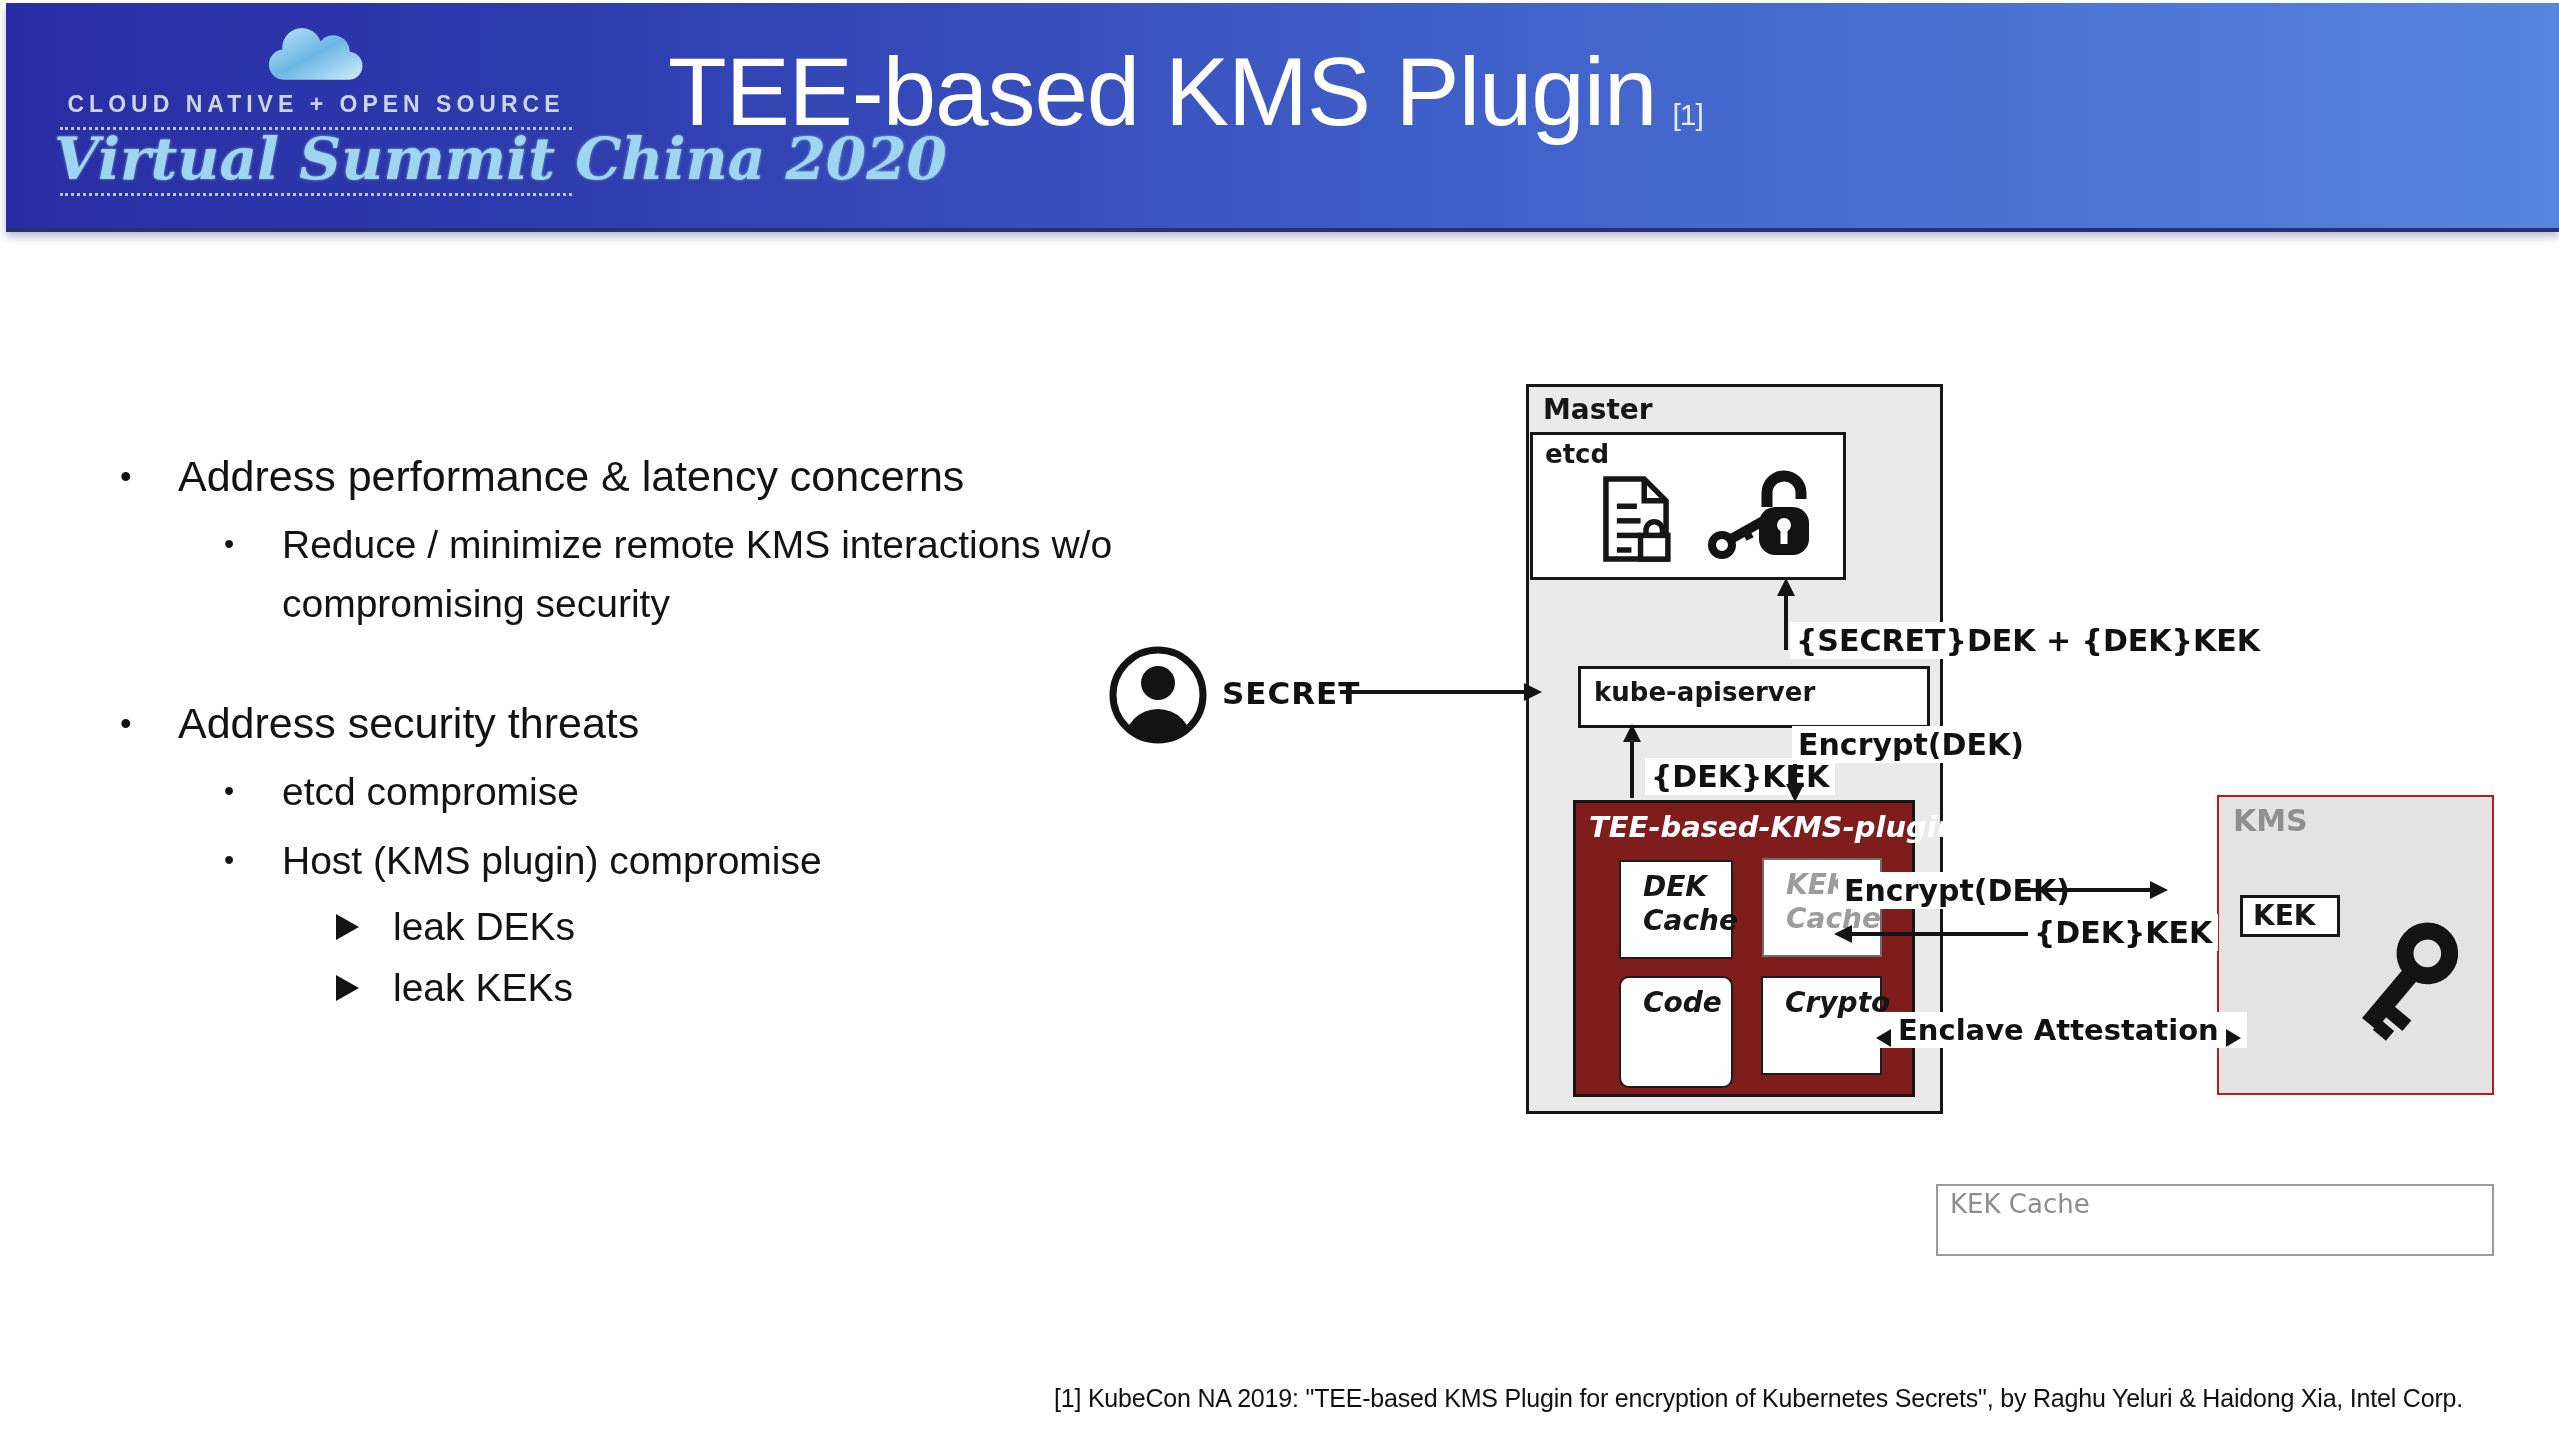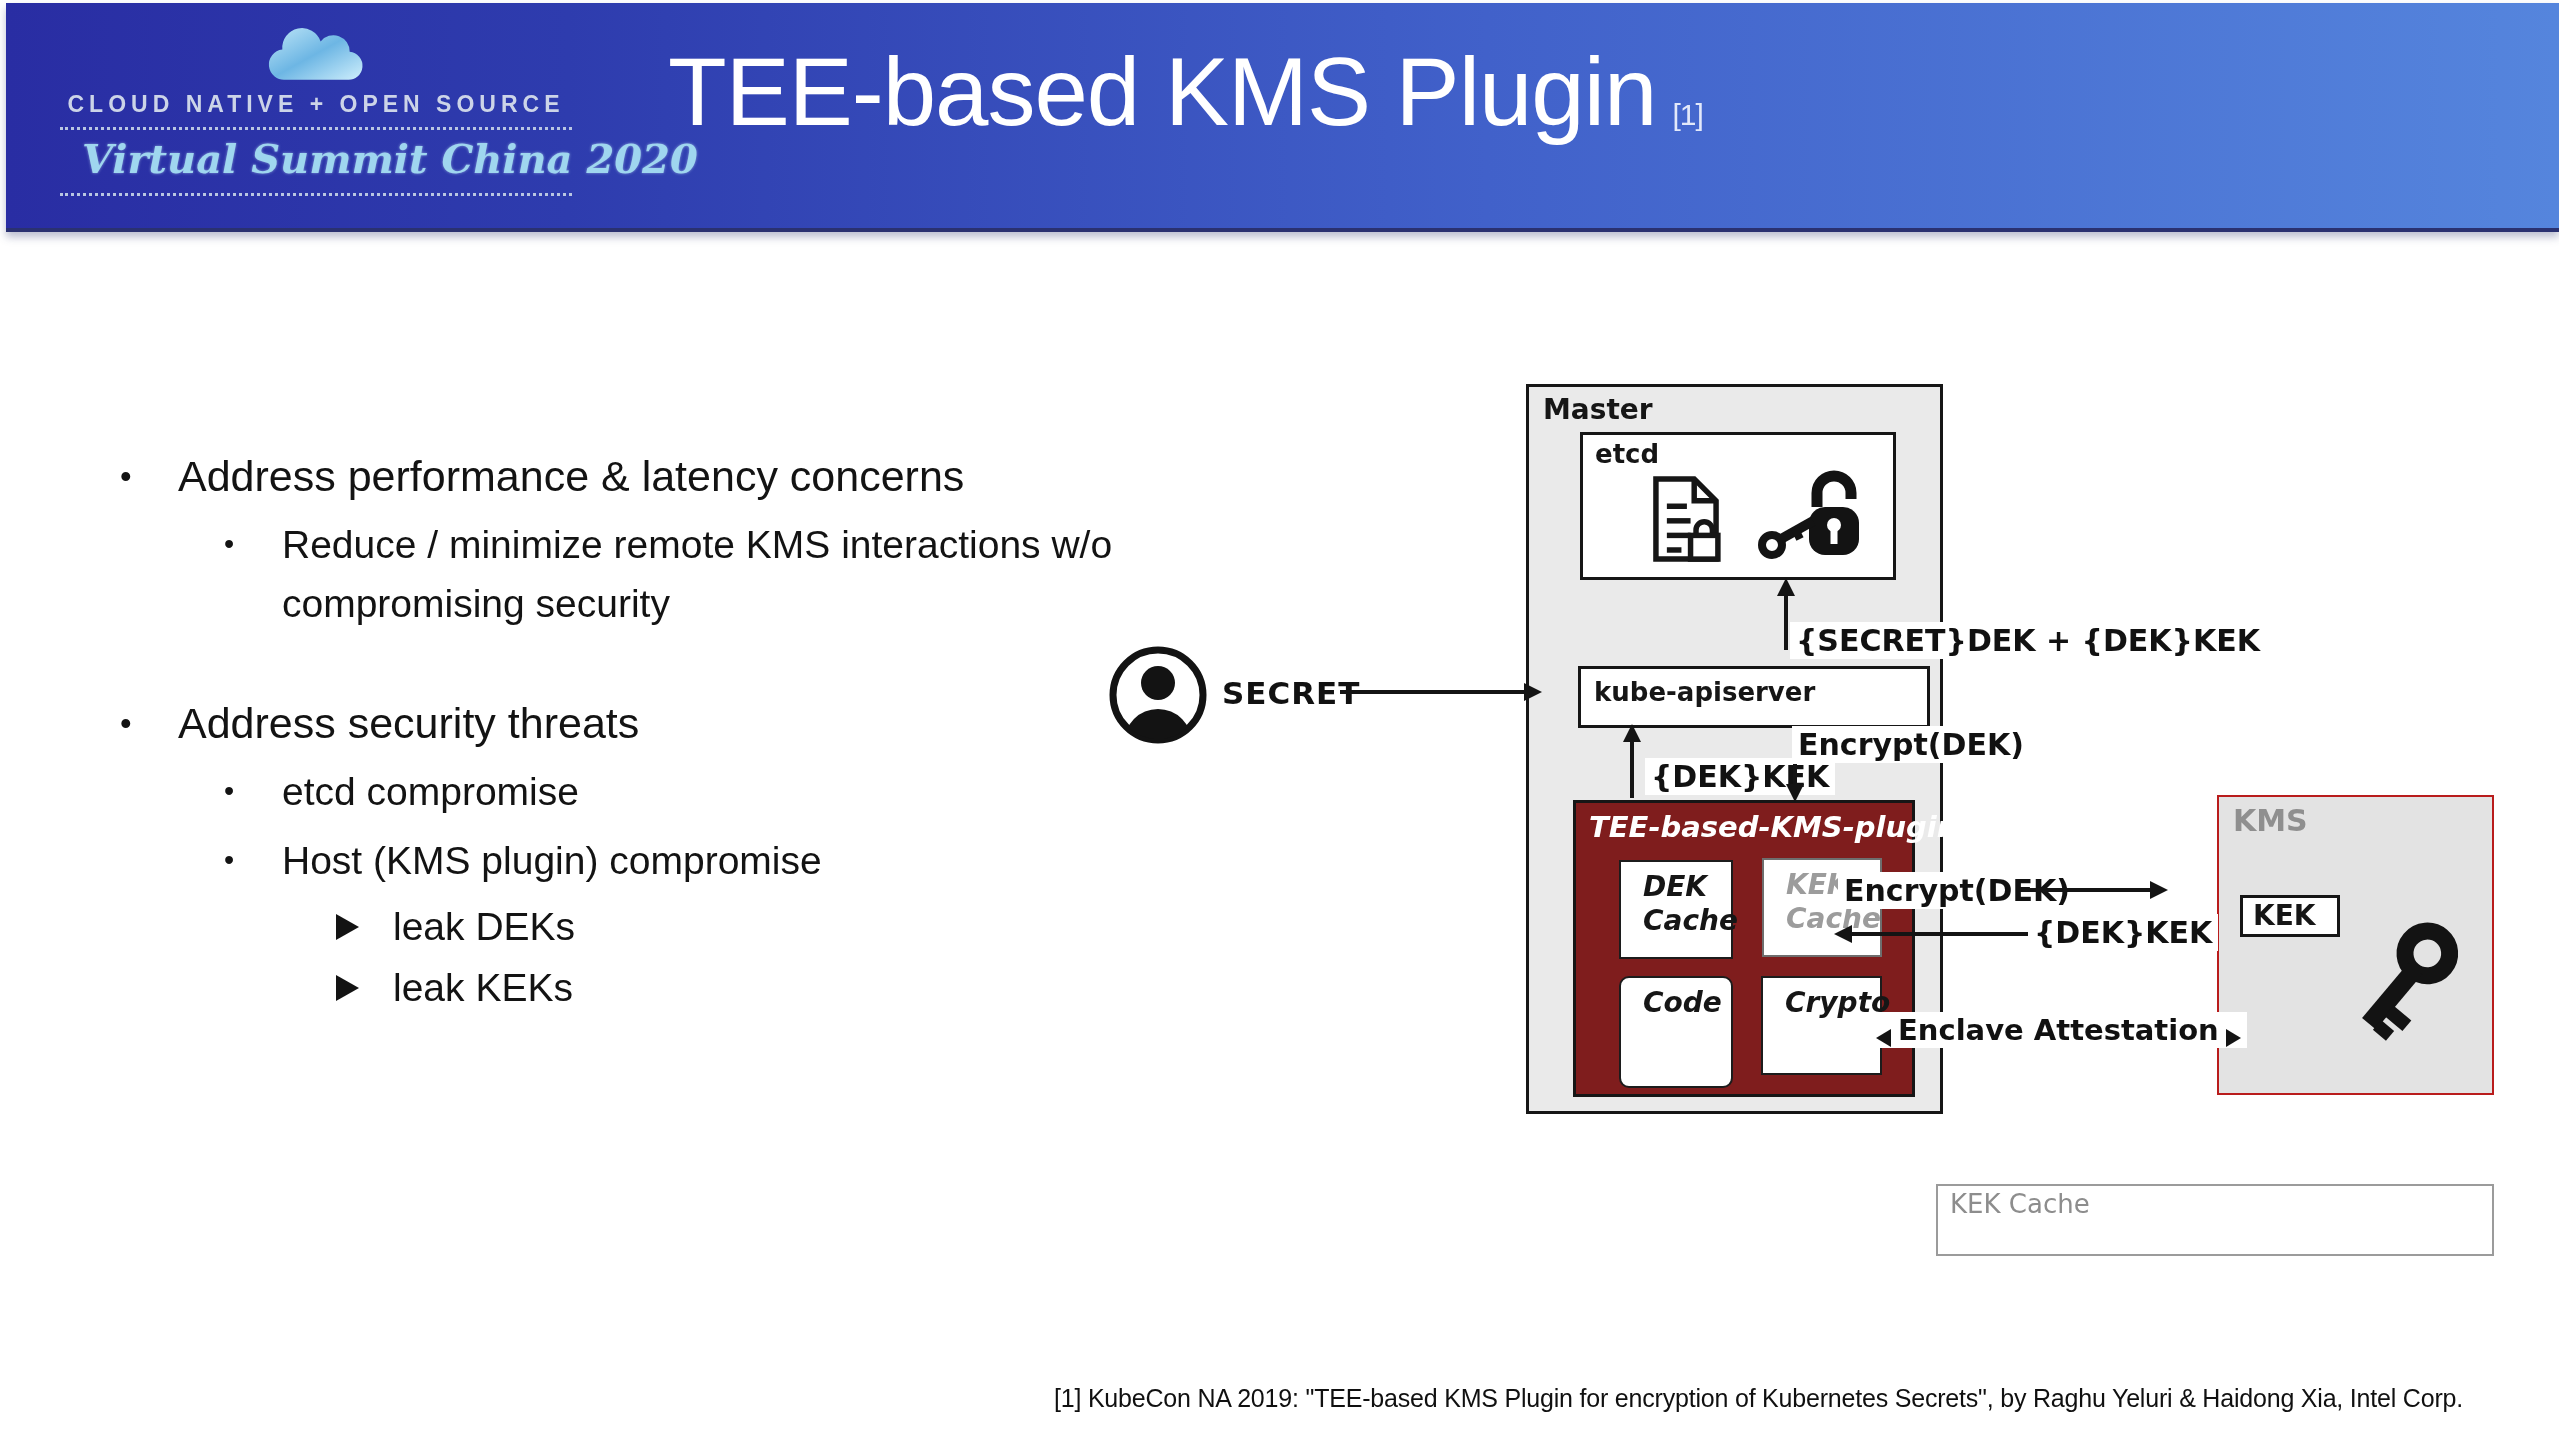--- a/index.html
+++ b/index.html
@@ -10,22 +10,22 @@
   
   .header { position:absolute; left:6px; top:3px; right:0; height:229px;
             background:linear-gradient(90deg,#292da3 0%, #2e3cae 22%, #4161ca 58%, #5585dd 100%);
             border-bottom:4px solid #2a3170; box-shadow:0 5px 8px rgba(60,70,120,.35); }
   .logo { position:absolute; left:48px; top:14px; width:524px; text-align:center; }
   .logo-cloud { width:118px; height:72px; display:block; margin:0 auto 2px auto; }
   .logo-line1 { font-size:23px; font-weight:600; letter-spacing:5px; color:#ccd4e8;
                 white-space:nowrap; }
   .logo-dots { border-top:3px dotted #b9c6e2; margin:9px 6px 4px 6px; height:0; }
   .logo-line2 { font-family:"DejaVu Serif", serif; font-style:italic; font-weight:700;
-                font-size:40px; color:#9fd6ef; white-space:nowrap; line-height:50px;
-                text-shadow:0 0 3px rgba(210,245,255,.55);margin-left:28px; }
+                font-size:58px; color:#9fd6ef; white-space:nowrap; line-height:50px;
+                text-shadow:0 0 3px rgba(210,245,255,.55); }
   .slide-title { position:absolute; left:662px; top:34px; color:#ffffff;
                  font-size:96px; font-weight:300; letter-spacing:-1px; white-space:nowrap; }
   .title-ref { font-size:30px; font-weight:400; color:#e3e9fa; margin-left:16px; }
 
   
   .bullets { position:absolute; left:112px; top:448px; width:1080px; color:#131313; }
   .row { display:flex; align-items:flex-start; }
   .l1 { font-size:43px; line-height:57px; }
   .l1 .mk { width:66px; font-size:33px; line-height:57px; padding-left:8px; flex:none; }
   .l2 { font-size:39px; line-height:59px; margin-left:112px; margin-top:10px; }
@@ -35,21 +35,21 @@
   .prewrap { white-space:pre-line; }
   .tri-bullet { flex:none; width:0; height:0; margin:11px 34px 0 0;
                 border-left:23px solid #131313;
                 border-top:13px solid transparent; border-bottom:13px solid transparent; }
 
   
   .dbox { position:absolute;margin-left:48px; }
   .master   { left:1478px; top:384px; width:417px; height:730px; background:#eaeaea; border:3px solid #161616; }
   .box-label{ font-family:"DejaVu Sans", sans-serif; font-weight:700; color:#161616; }
   .master-label { position:absolute; left:14px; top:6px; font-size:28px; }
-  .etcd     { left:1532px; top:432px; width:316px; height:148px; background:#ffffff; border:3px solid #161616;padding-left:12px; }
+  .etcd     { left:1482px; top:432px; width:316px; height:148px; background:#ffffff; border:3px solid #161616;padding-left:12px; }
   .etcd-label { position:absolute; left:12px; top:4px; font-size:26px; }
   .doc-icon { position:absolute; left:62px; top:36px; width:82px; height:96px; }
   .keylock-icon { position:absolute; left:172px; top:28px; width:112px; height:110px; }
   .apiserver { left:1530px; top:666px; width:352px; height:62px; background:#ffffff; border:3px solid #161616; }
   .apiserver-label { position:absolute; left:13px; top:8px; font-size:26px; }
 
   .plugin { left:1525px; top:800px; width:342px; height:297px; background:#7f1d1d; border:3px solid #161616;font-style:italic; }
   .plugin-title { position:absolute; left:13px; top:7px; font-size:29px; color:#ffffff;
                   font-family:"DejaVu Sans", sans-serif; font-weight:700; white-space:nowrap; }
   .cell { position:absolute; background:#ffffff; border:2px solid #1c1c1c;

